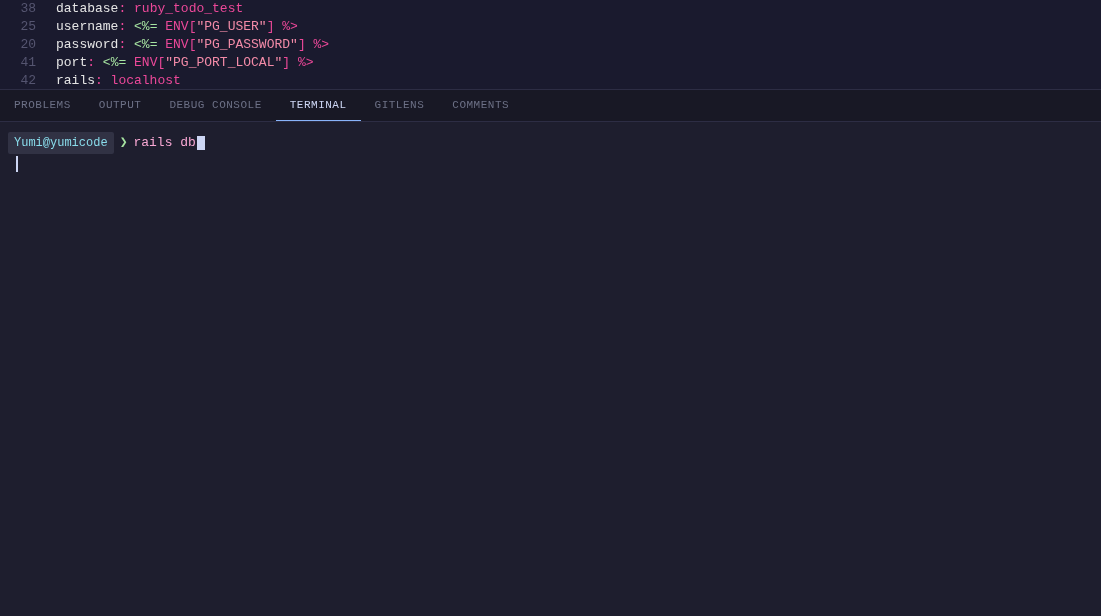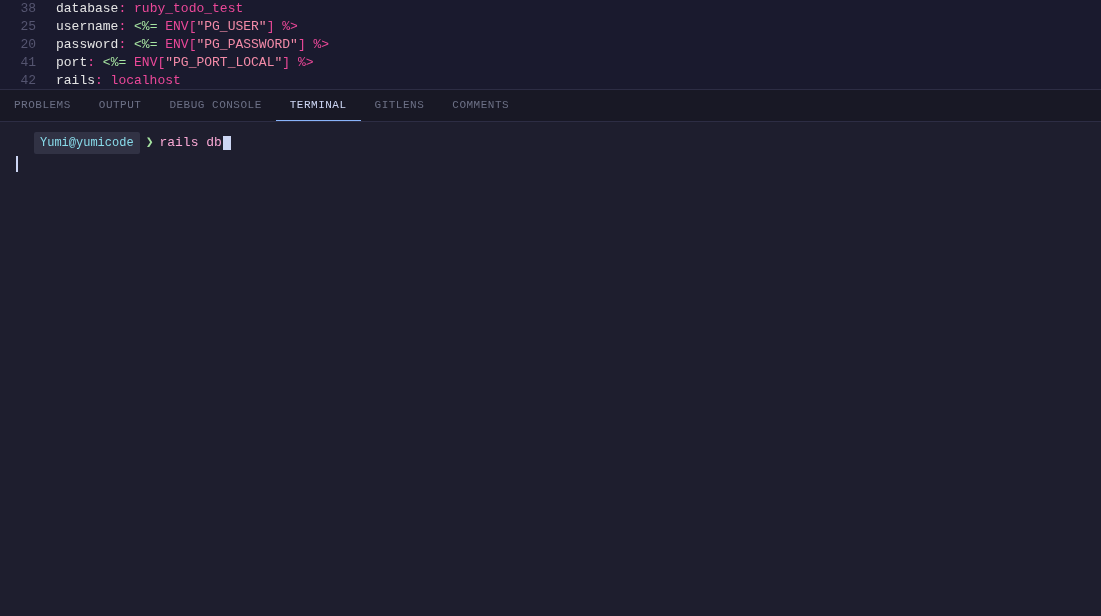--- a/index.html
+++ b/index.html
@@ -94,21 +94,20 @@
       height: calc(616px - 90px - 32px);
     }
 
     .terminal-line {
       display: flex;
       align-items: center;
       font-size: 13px;
       line-height: 20px;
       padding: 0 8px;
       flex-wrap: nowrap;
-      margin-left: 26px;
     }
 
     .prompt-user {
       background-color: #313244;
       color: #89dceb;
       padding: 1px 6px;
       border-radius: 2px;
       font-size: 12px;
       white-space: nowrap;
     }

